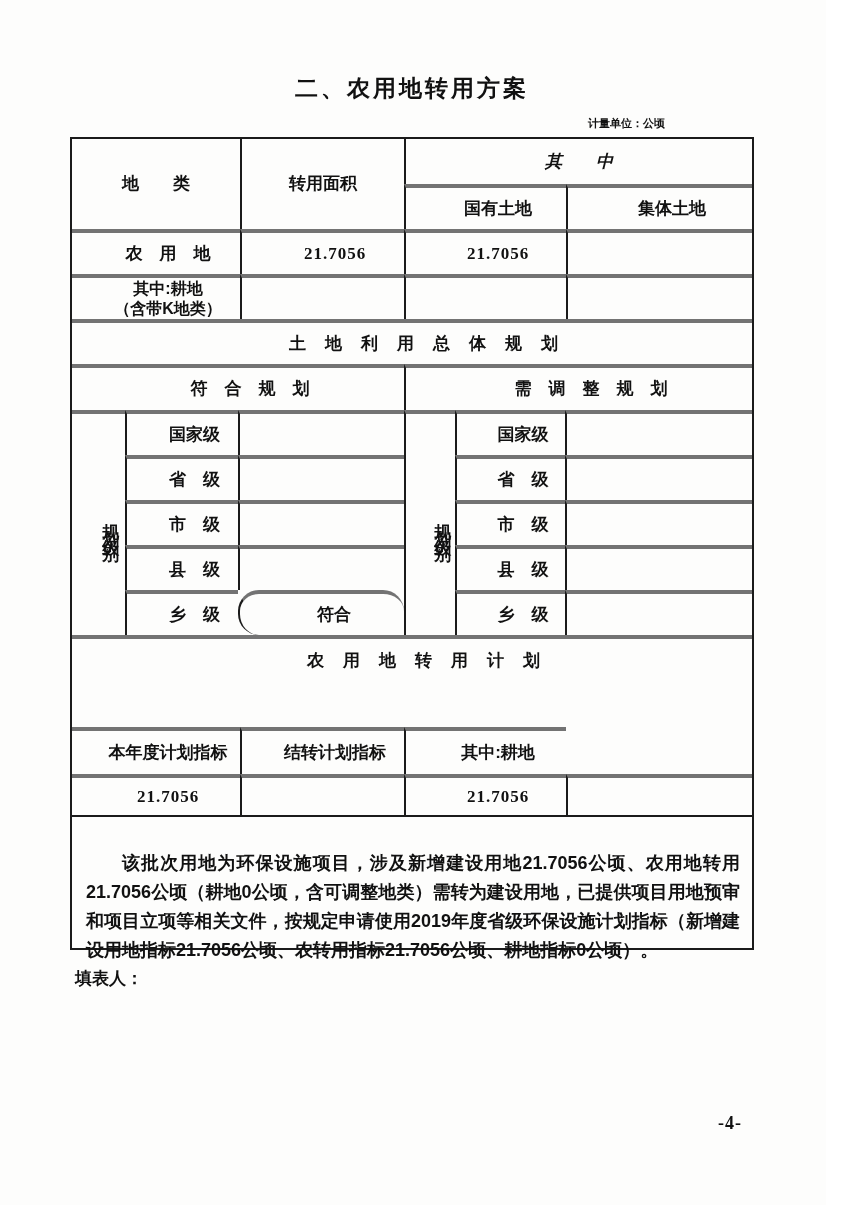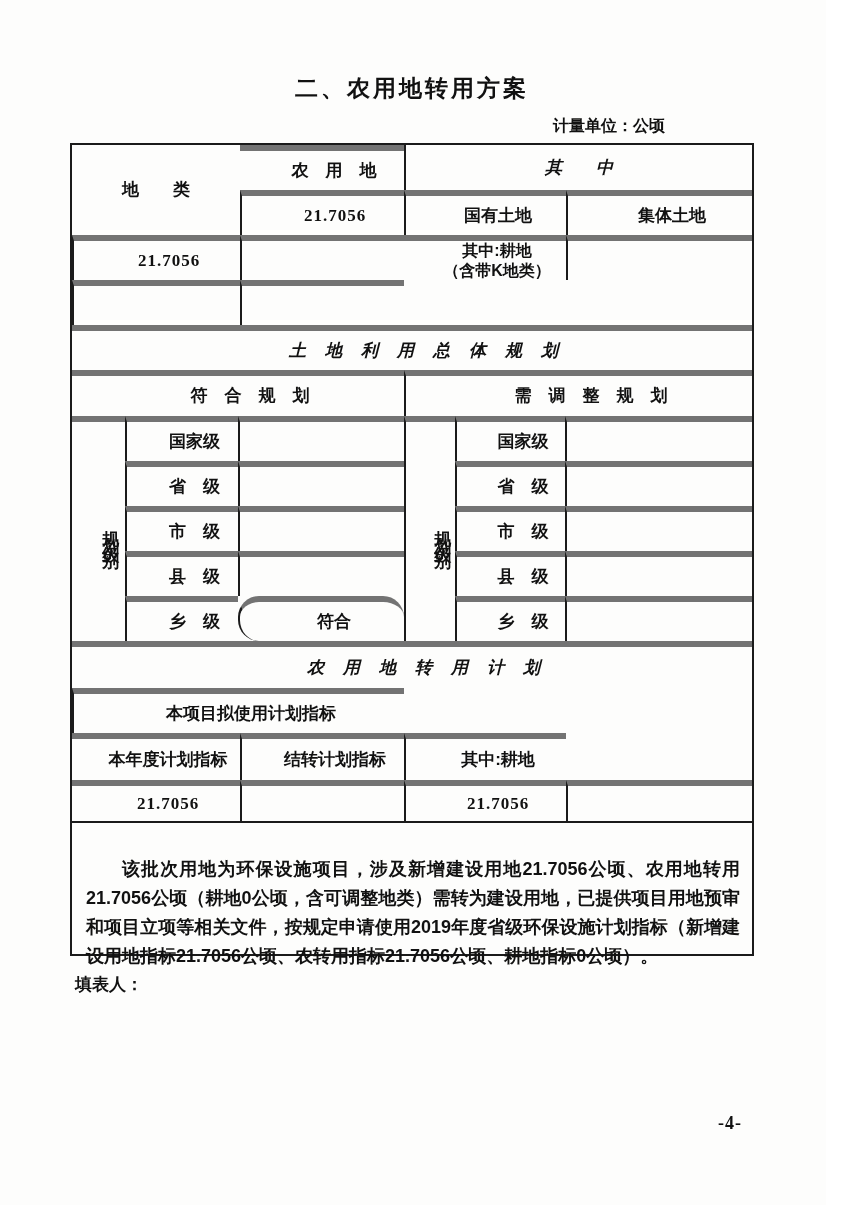--- a/index.html
+++ b/index.html
@@ -22,62 +22,62 @@
     margin-top: 73px;
     text-align: center;
     font-size: 23px;
     font-weight: 700;
     letter-spacing: 3px;
   }
   .unit-line {
     margin-top: 12px;
     text-align: right;
     padding-right: 89px;
-    font-size: 16px;
+    font-size: 11px;
     font-weight: 700;
   }
 
   .form-table {
     margin-top: 6px;
     width: 684px;
     border: 2px solid #1b1b1b;
     background: #fdfdfc;
   }
   .sec { display: grid; }
   .cell {
     display: flex;
     align-items: center;
     justify-content: center;
     text-align: center;
     font-size: 17px;
     font-weight: 700;
     line-height: 1.25;
   }
   .bl { border-left: 2px solid #1b1b1b; }
-  .bt { border-top: 6px solid #737373; padding-left: 24px; }
+  .bt { border-top: 4px solid #737373; padding-left: 24px; }
   .num {
     font-family: "Liberation Serif", serif;
     font-weight: 700;
     font-size: 17px;
     letter-spacing: 1px;
   }
   .two-line { flex-direction: column; }
   .small2 { font-size: 16px; }
 
   
   .secA { grid-template-columns: 168px 164px 162px 186px; grid-template-rows: 45px 45px 45px 45px; }
   .a-landtype   { grid-row: 1 / 3; grid-column: 1; }
   .a-area       { grid-row: 1 / 3; grid-column: 2; }
   .a-ofwhich    { grid-row: 1;     grid-column: 3 / 5; font-style: italic; }
   .a-state      { grid-row: 2;     grid-column: 3; }
   .a-collective { grid-row: 2;     grid-column: 4; }
 
   
   .secFull { grid-template-columns: 680px; grid-template-rows: 45px; }
-  .secFull .cell { letter-spacing: 1px; font-style: italic; }
+  .secFull .cell { letter-spacing: 1px; }
   .secE { grid-template-rows: 47px; }
 
   
   .secHalf { grid-template-columns: 332px 348px; grid-template-rows: 46px; }
   .secF { grid-template-rows: 45px; }
 
   
   .secD { grid-template-columns: 53px 113px 166px 51px 110px 187px; grid-template-rows: 45px 45px 45px 45px 45px; }
   .v-label {
     grid-row: 1 / 6;
@@ -128,20 +128,21 @@
 <div class="page">
   <div class="content">
 
     <div class="doc-title">二、农用地转用方案</div>
     <div class="unit-line">计量单位：公顷</div>
 
     <div class="form-table">
 
       <div class="sec secA">
         <div class="cell a-landtype">地　　类</div>
+        <div class="cell a-area bl">转用面积</div>
         <div class="cell a-ofwhich bl">其　　中</div>
         <div class="cell a-state bl bt">国有土地</div>
         <div class="cell a-collective bl bt">集体土地</div>
 
         <div class="cell bt">农　用　地</div>
         <div class="cell bl bt num">21.7056</div>
         <div class="cell bl bt num">21.7056</div>
         <div class="cell bl bt num"></div>
 
         <div class="cell bt two-line small2">
@@ -189,21 +190,20 @@
         <div class="cell bl bt" style="grid-row:3;grid-column:6;"></div>
         <div class="cell bl bt" style="grid-row:4;grid-column:6;"></div>
         <div class="cell bl bt" style="grid-row:5;grid-column:6;"></div>
       </div>
 
       <div class="sec secFull secE">
         <div class="cell bt">农　用　地　转　用　计　划</div>
       </div>
 
       <div class="sec secHalf secF">
-        <div class="cell bl bt">本项目拟使用计划指标</div>
       </div>
 
       <div class="sec secG">
         <div class="cell bt">本年度计划指标</div>
         <div class="cell bl bt">结转计划指标</div>
         <div class="cell bl bt">其中:耕地</div>
       </div>
 
       <div class="sec secH">
         <div class="cell bt num">21.7056</div>

